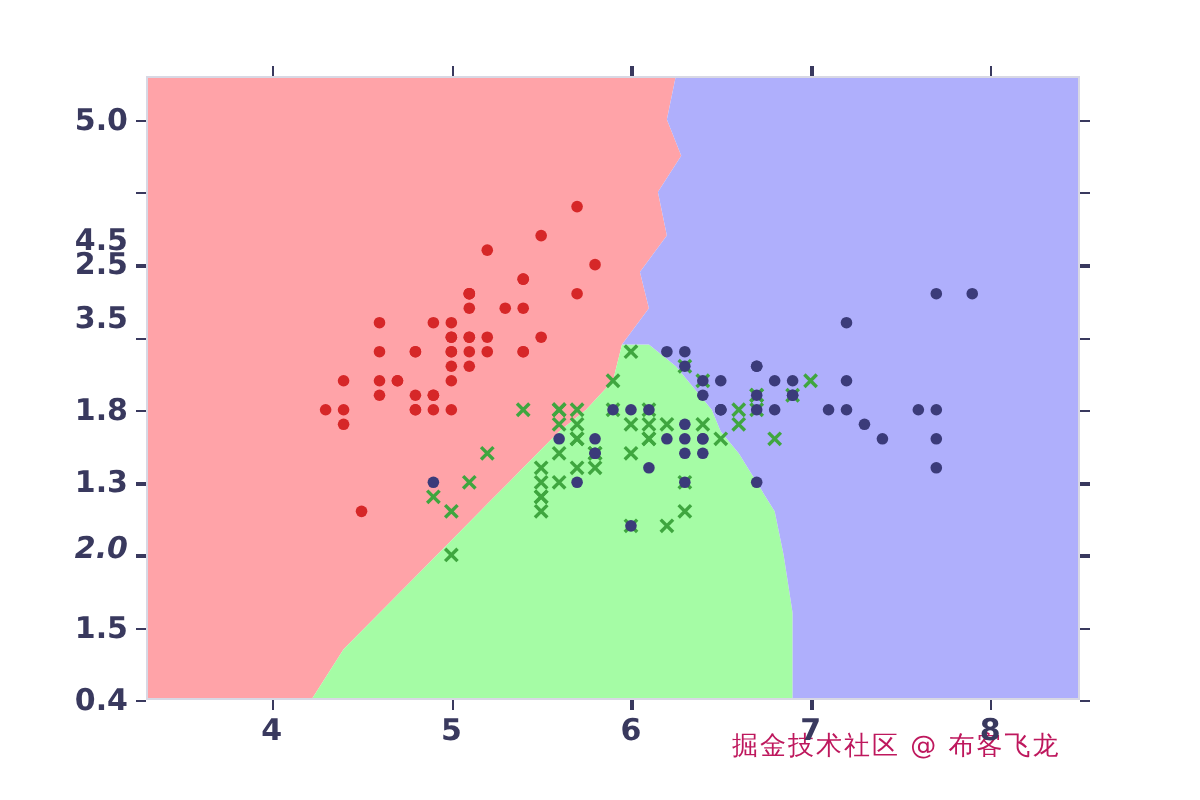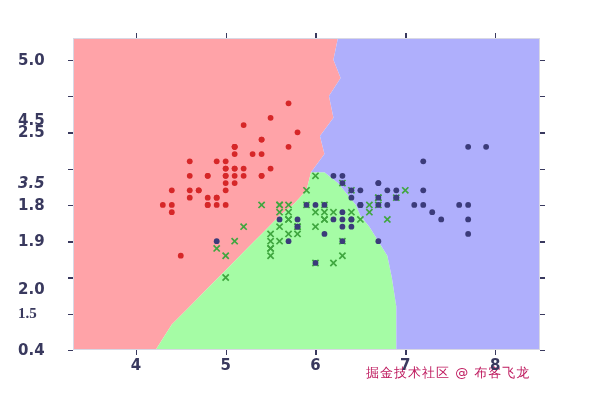--- a/index.html
+++ b/index.html
@@ -21,21 +21,21 @@
   #regions{position:absolute;left:0;top:0;width:100%;height:100%;}
   #points{position:absolute;left:0;top:0;width:100%;height:100%;}
   .axis-label{
     position:absolute;
     color:#39395e;
     font-size:15px;
     font-weight:bold;
     font-family:"DejaVu Sans", sans-serif;
     white-space:nowrap;
   }
-  .ytick-label{}
+  .ytick-label{text-align:right;}
   .xtick-label{text-align:center;}
   .tick-mark{position:absolute;background:#39395e;}
   .ytick-mark{width:5px;height:1.4px;}
   .xtick-mark{width:1.4px;height:5px;}
   #watermark{
     position:absolute;
     left:366px;top:364px;
     font-size:13px;
     color:#be185d;
     letter-spacing:1px;
@@ -220,29 +220,29 @@
       </svg>
     <div id="plot-border"></div>
   </div>
 
   <div id="ytick-layer"></div>
   <div id="xtick-layer"></div>
 
   <div id="watermark">掘金技术社区 @ 布客飞龙</div>
 <div class="axis-label ytick-label" style="left: 18px; width: 46px; top: 341px;">0.4</div>
     <div class="tick-mark ytick-mark" style="left: 68px; top: 350px;"></div>
-    <div class="axis-label ytick-label" style="left: 18px; width: 46px; top: 304.721px; font-family: Liberation Serif, serif;">1.5</div>
+    <div class="axis-label ytick-label" style="left: 18px; width: 46px; top: 304.721px;">1.5</div>
     <div class="tick-mark ytick-mark" style="left: 68px; top: 313.721px;"></div>
-    <div class="axis-label ytick-label" style="left: 18px; width: 46px; top: 280px;">2.0</div>
+    <div class="axis-label ytick-label" style="left: 18px; width: 46px; top: 265px; font-style: italic;">2.0</div>
     <div class="tick-mark ytick-mark" style="left: 68px; top: 277.442px;"></div>
-    <div class="axis-label ytick-label" style="left: 18px; width: 46px; top: 232.163px;">1.9</div>
+    <div class="axis-label ytick-label" style="left: 18px; width: 46px; top: 232.163px;">1.3</div>
     <div class="tick-mark ytick-mark" style="left: 68px; top: 241.163px;"></div>
     <div class="axis-label ytick-label" style="left: 18px; width: 46px; top: 195.884px;">1.8</div>
     <div class="tick-mark ytick-mark" style="left: 68px; top: 204.884px;"></div>
-    <div class="axis-label ytick-label" style="left: 18px; width: 46px; top: 174px; font-style: italic;">3.5</div>
+    <div class="axis-label ytick-label" style="left: 18px; width: 46px; top: 150px;">3.5</div>
     <div class="tick-mark ytick-mark" style="left: 68px; top: 168.605px;"></div>
     <div class="axis-label ytick-label" style="left: 18px; width: 46px; top: 123.326px;">2.5</div>
     <div class="tick-mark ytick-mark" style="left: 68px; top: 132.326px;"></div>
     <div class="axis-label ytick-label" style="left: 18px; width: 46px; top: 87.0465px; margin-top: 24px;">4.5</div>
     <div class="tick-mark ytick-mark" style="left: 68px; top: 96.0465px;"></div>
     <div class="axis-label ytick-label" style="left: 18px; width: 46px; top: 50.7674px;">5.0</div>
     <div class="tick-mark ytick-mark" style="left: 68px; top: 59.7674px;"></div>
     <div class="axis-label xtick-label" style="left: 115.865px; width: 40px; top: 356px;">4</div>
     <div class="tick-mark xtick-mark" style="left: 135.865px; top: 350px;"></div>
     <div class="tick-mark xtick-mark" style="left: 135.865px; top: 33px;"></div>

